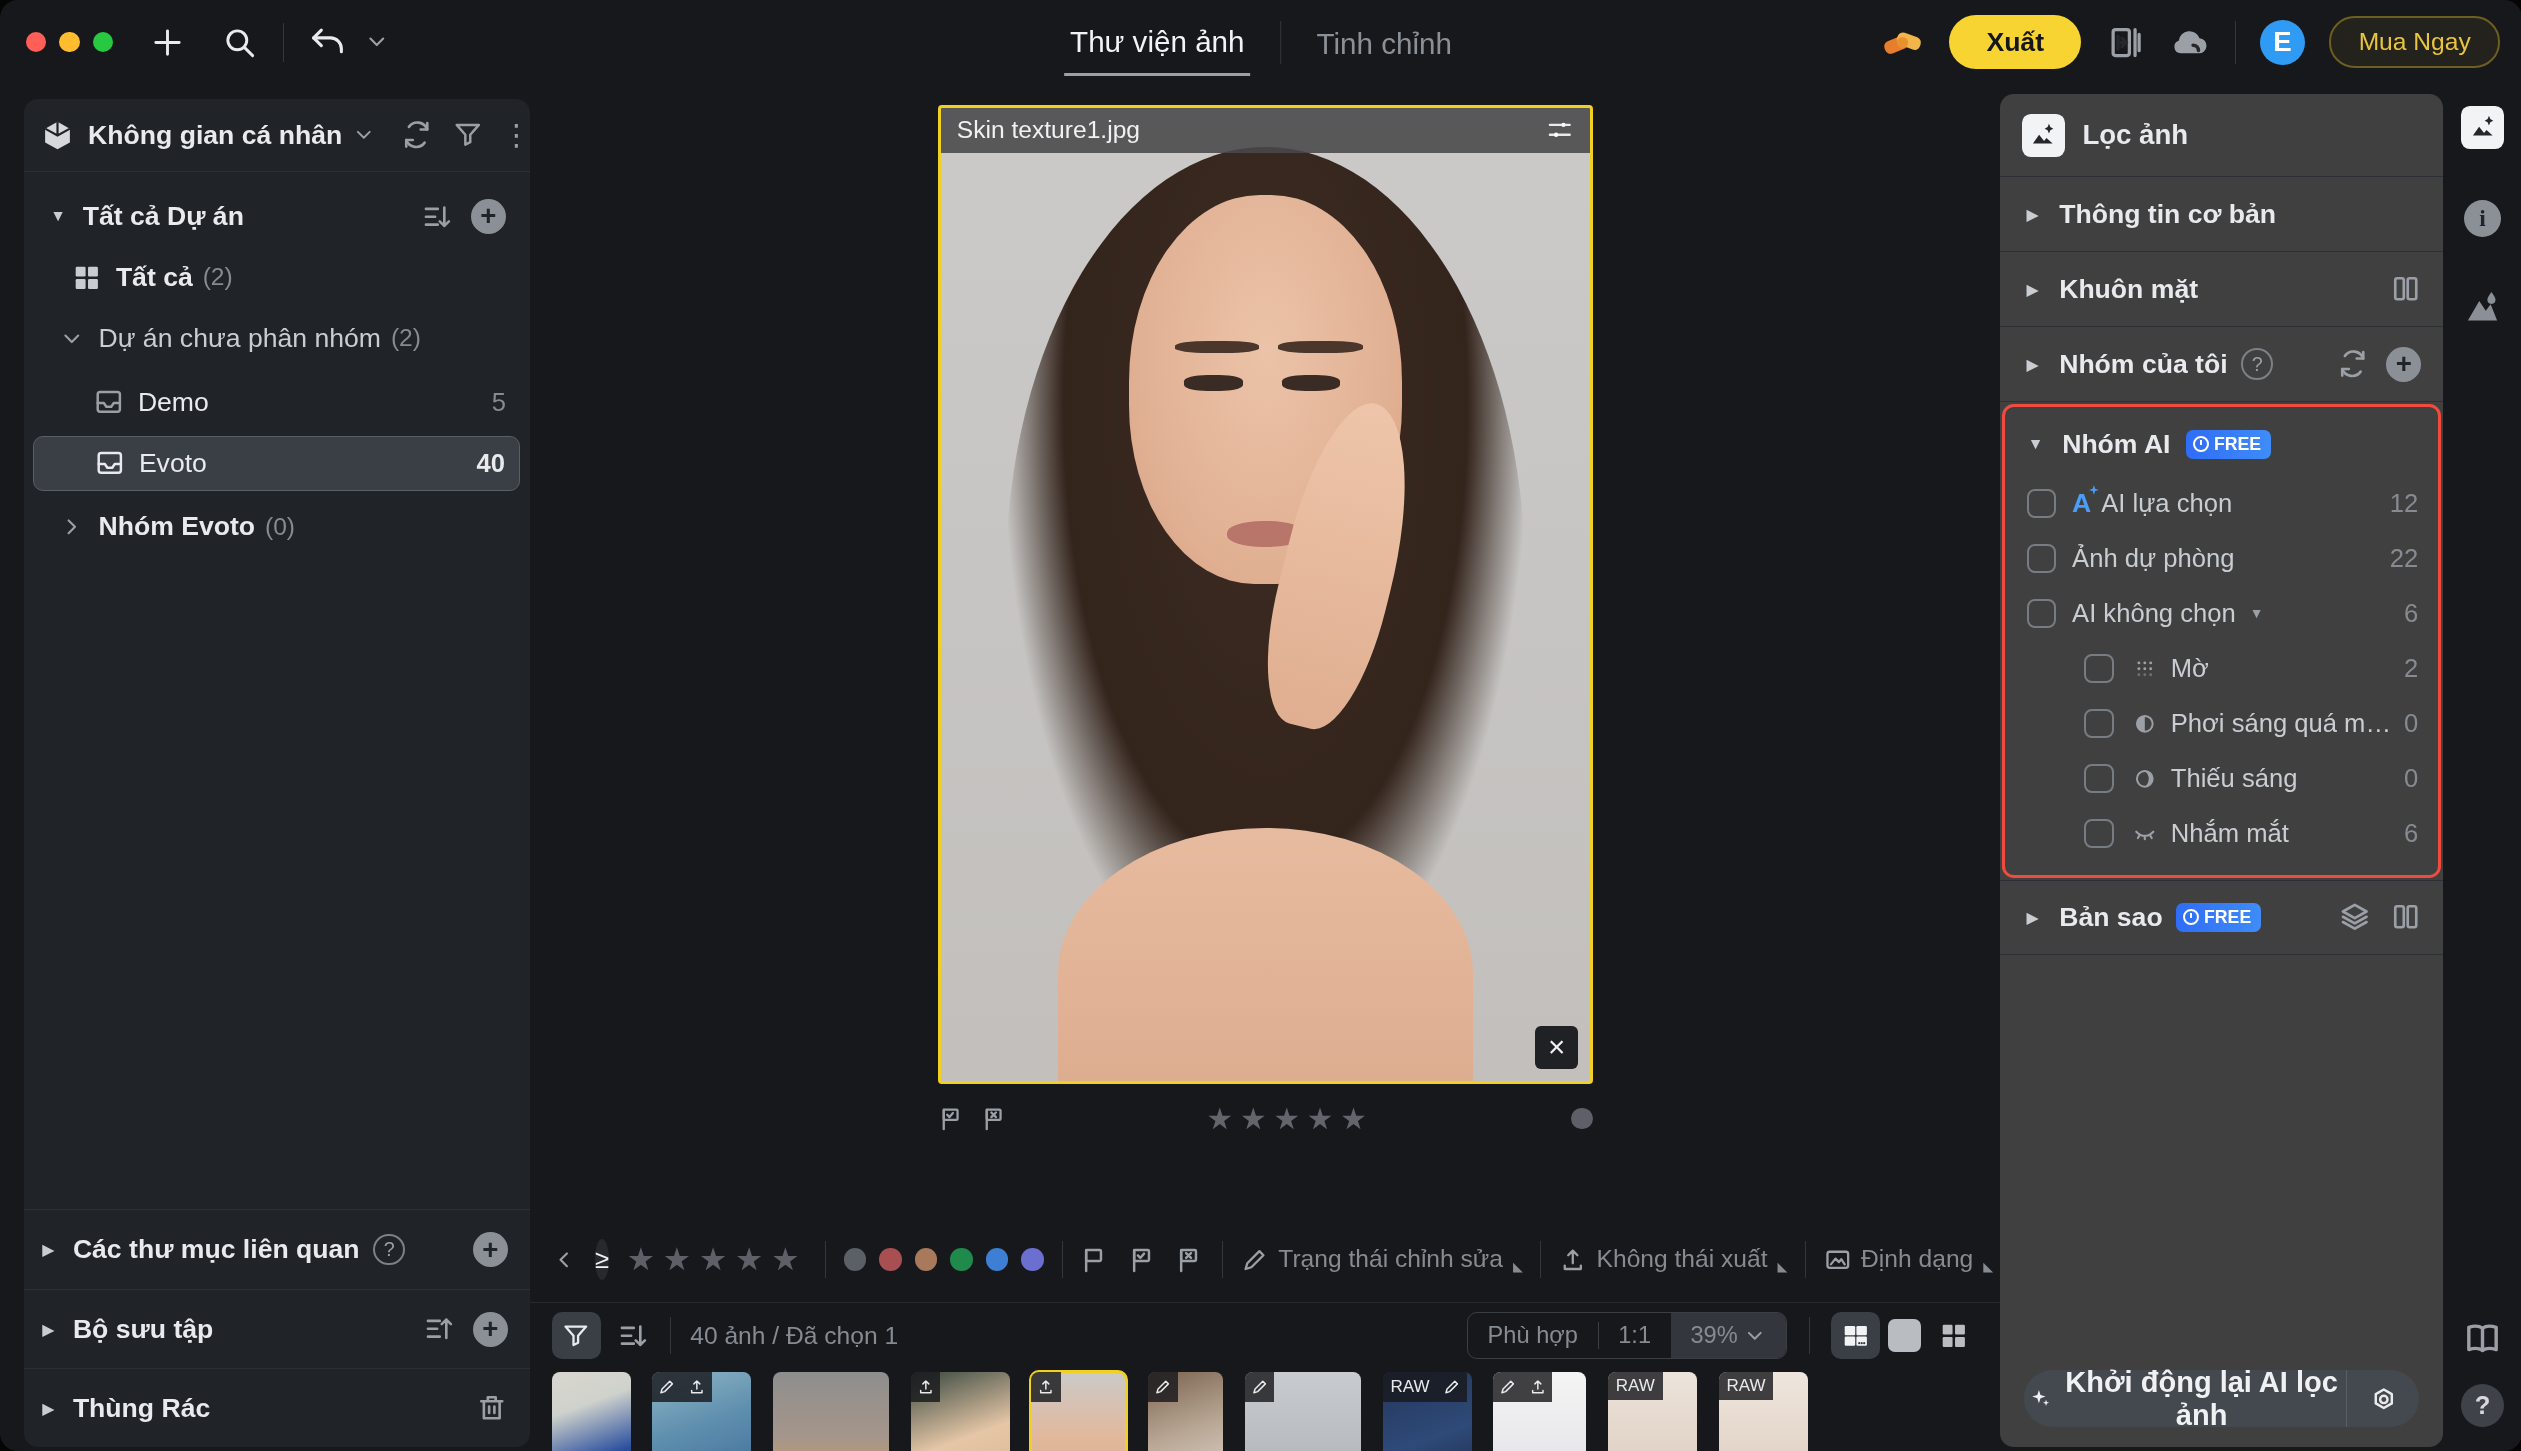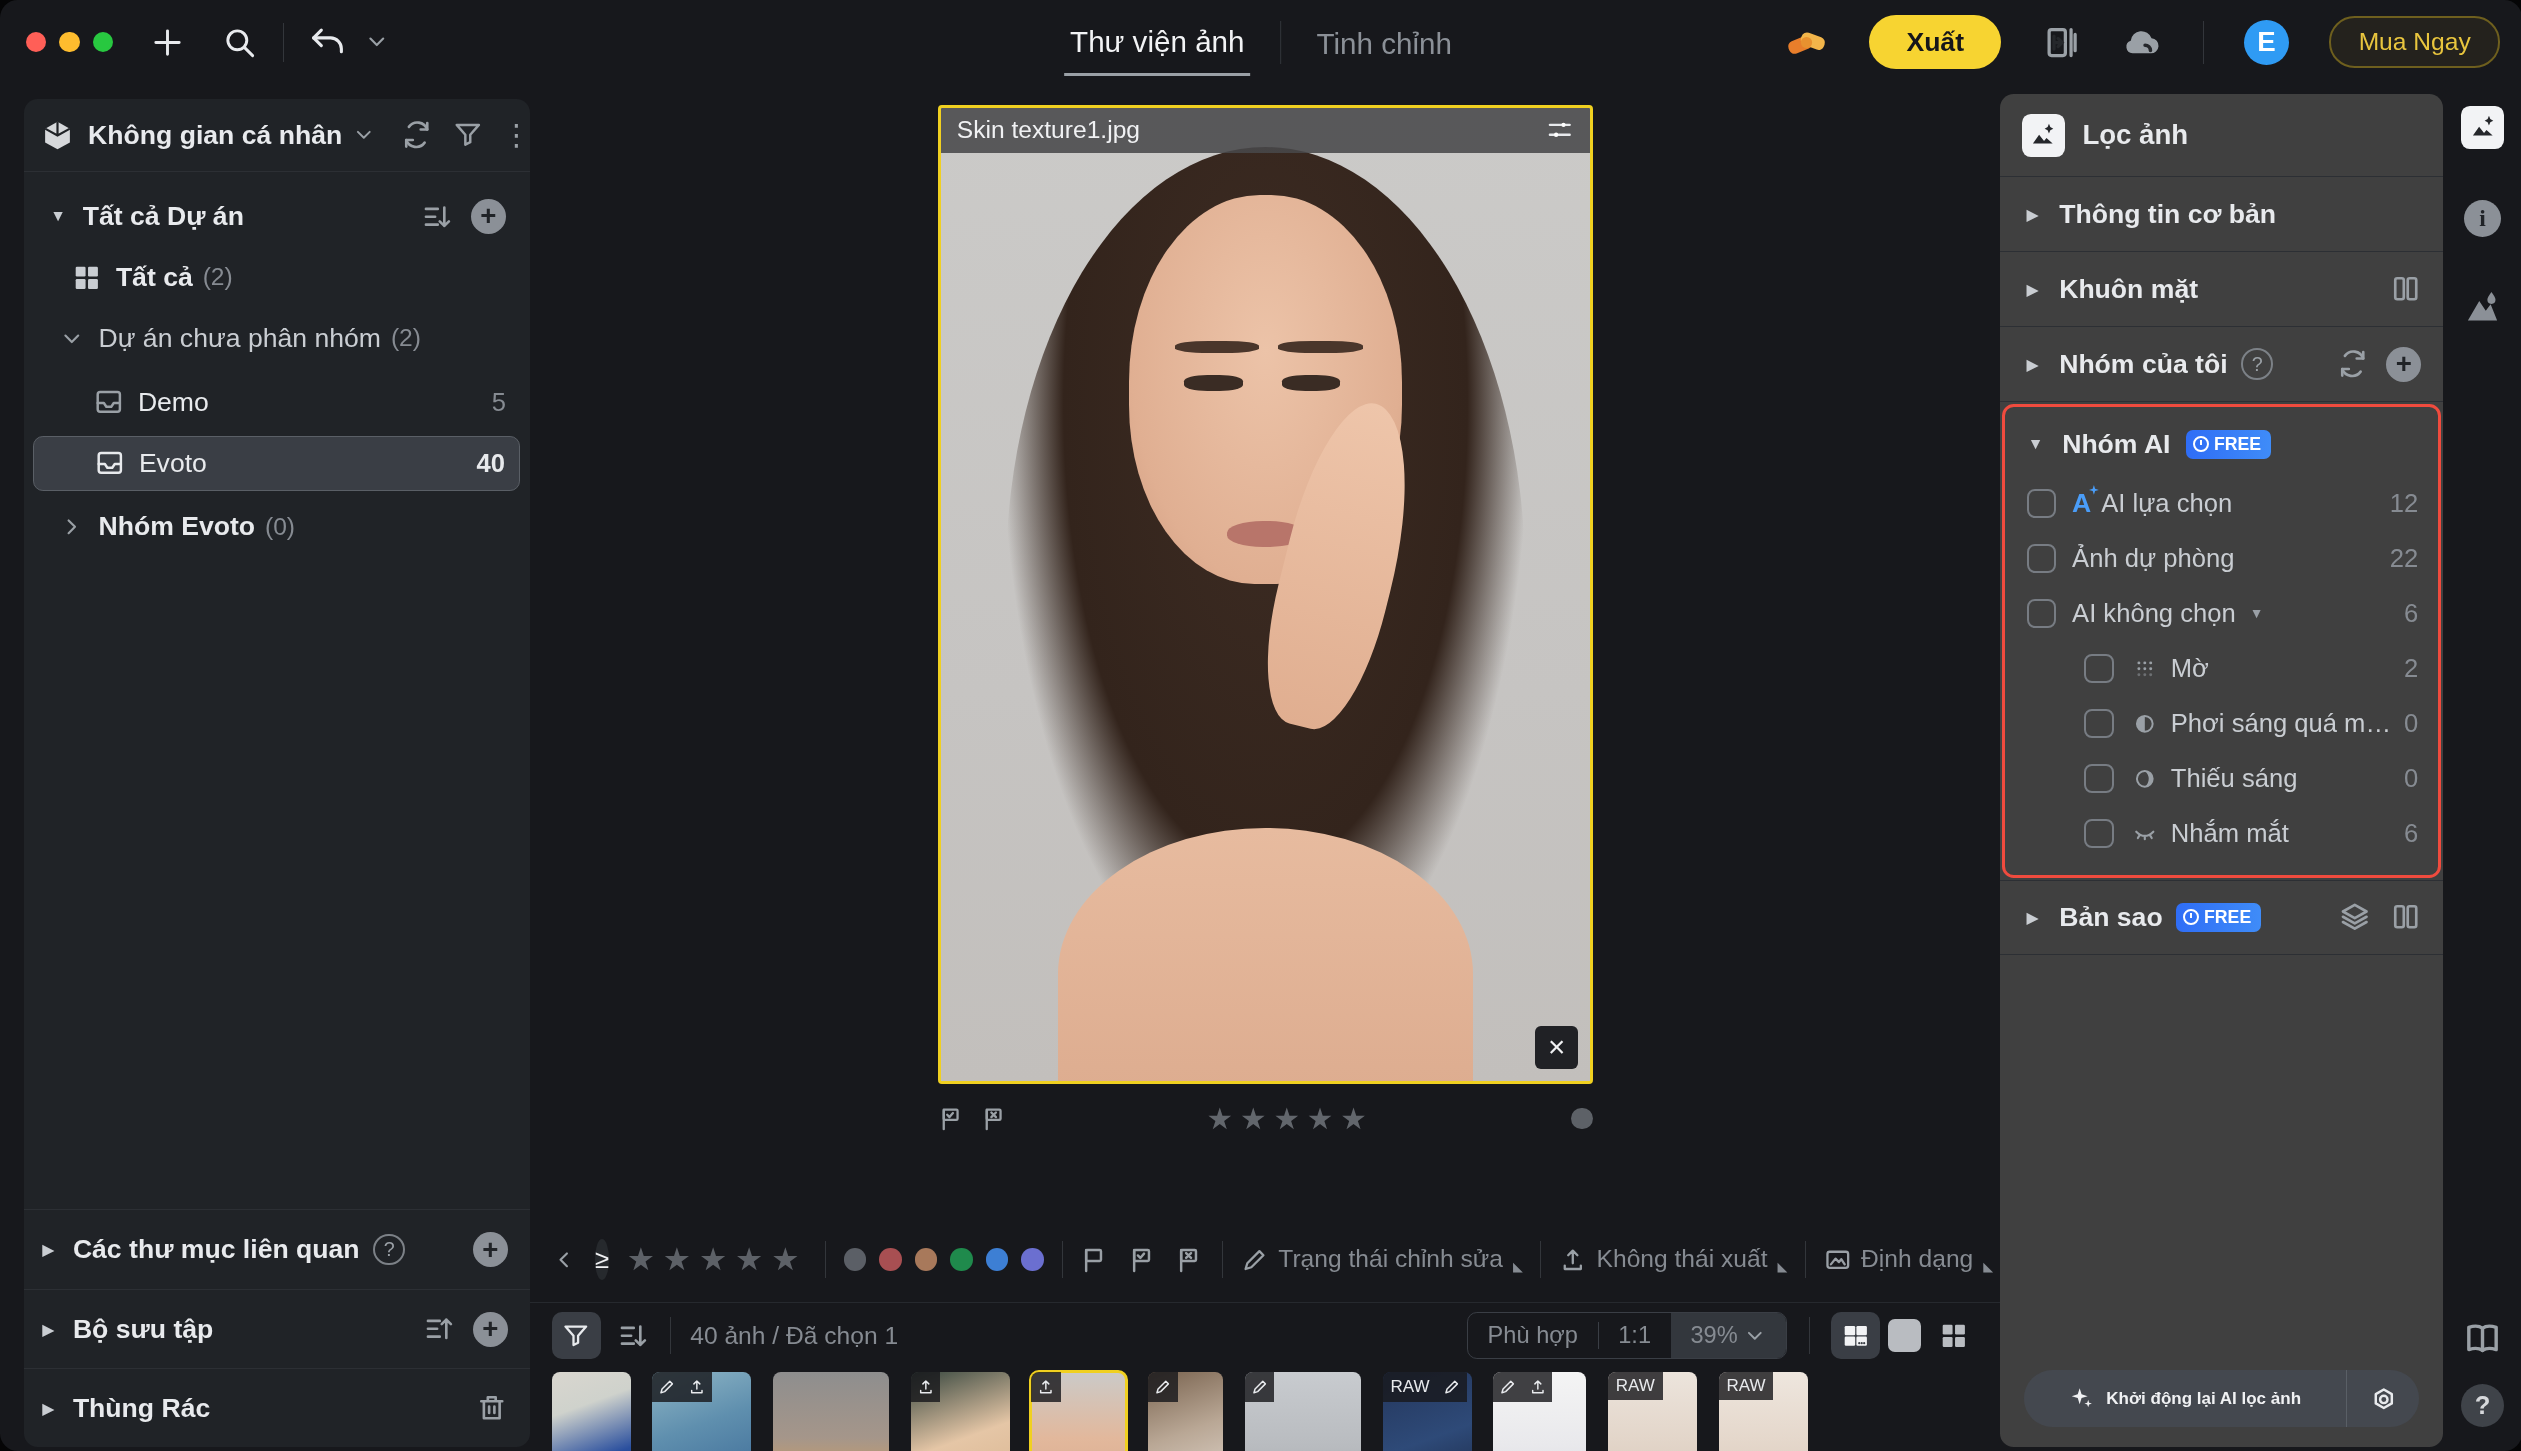--- a/index.html
+++ b/index.html
@@ -17,21 +17,21 @@
   .topbar{position:absolute;left:0;top:0;right:0;height:84px;display:flex;align-items:center;}
   .traffic{display:flex;gap:12.8px;margin-left:25.6px;}
   .tl{width:20.7px;height:20.7px;border-radius:50%;}
   .tl.red{background:#ff5f57}.tl.yel{background:#febc2e}.tl.grn{background:#28c840}
   .tb-ic{margin-left:37px;cursor:pointer;}
   .tb-div{width:1px;height:39px;background:#33363b;margin:0 25.6px;}
   .tabs{position:absolute;left:50%;top:0;height:84px;transform:translateX(-50%);display:flex;align-items:center;gap:29.6px;}
   .tab{font-size:29.6px;color:#8b9097;padding:17.7px 5.9px 13.8px;cursor:pointer;white-space:nowrap;}
   .tab.active{color:#f2f3f5;border-bottom:3px solid #9aa0a6;}
   .tab-sep{width:1px;height:43px;background:#33363b;}
-  .top-right{position:absolute;right:21.7px;top:0;height:84px;display:flex;align-items:center;gap:40px;}
+  .top-right{position:absolute;right:21.7px;top:0;height:84px;display:flex;align-items:center;gap:24px;}
   .btn-xuat{background:#f7d431;color:#15161a;font-weight:bold;font-size:26.6px;border:none;border-radius:27.6px;padding:11.8px 37px;cursor:pointer;}
   .avatar{width:45px;height:45px;border-radius:50%;background:#2f9bf4;color:#fff;display:flex;align-items:center;justify-content:center;font-size:27.6px;font-weight:bold;}
   .btn-buy{background:rgba(247,212,49,0.06);border:2px solid #6e5f1e;color:#e8c53e;font-size:24.6px;border-radius:25.6px;padding:9.9px 27.6px;cursor:pointer;}
   .vdiv{width:1px;height:43px;background:#33363b;}
 
   
   .sidebar{position:absolute;left:23.6px;top:99px;width:506px;height:1348px;background:#202327;border-radius:13.8px;display:flex;flex-direction:column;}
   .sb-head{height:73px;display:flex;align-items:center;padding:0 17.7px;border-bottom:1px solid #2c2f34;}
   .sb-head .name{font-size:26.6px;font-weight:bold;margin:0 9.9px 0 13.8px;white-space:nowrap;}
   .sb-head-div{width:1px;height:35px;background:#383c41;margin:0 15.8px 0 9.9px;}
@@ -124,21 +124,21 @@
   .clock:after{content:"";position:absolute;left:4.9px;top:2px;width:2px;height:4.9px;background:#fff;}
   .ai-item{height:55px;display:flex;align-items:center;padding:0 19.7px 0 21.7px;cursor:pointer;}
   .ai-item.sub{padding-left:79px;}
   .cbx{width:29.6px;height:29.6px;border:2px solid #777c83;border-radius:7.9px;flex:none;}
   .ai-item .lbl{font-size:25.6px;color:#c9cdd2;margin-left:15.8px;white-space:nowrap;display:flex;align-items:center;gap:9.9px;}
   .ai-item .count{margin-left:auto;}
   .ai-ic{display:inline-flex;width:31.5px;justify-content:center;}
   .aA{color:#4a9df8;font-weight:bold;font-size:26.6px;position:relative;}
   .aA svg{position:absolute;right:-8.9px;top:-3.9px;}
   .restart-wrap{position:absolute;left:23.6px;right:23.6px;bottom:19.7px;display:flex;}
-  .restart{flex:1;height:57px;background:#44484f;border:none;border-radius:28.6px 0 0 28.6px;color:#f0f1f3;font-size:17px;font-weight:bold;display:flex;align-items:center;justify-content:center;gap:11.8px;cursor:pointer;}
+  .restart{flex:1;height:57px;background:#44484f;border:none;border-radius:28.6px 0 0 28.6px;color:#f0f1f3;font-size:29px;font-weight:bold;display:flex;align-items:center;justify-content:center;gap:11.8px;cursor:pointer;}
   .gearseg{width:73px;height:57px;background:#44484f;border:none;border-left:1px solid #5a5f66;border-radius:0 28.6px 28.6px 0;display:flex;align-items:center;justify-content:center;cursor:pointer;}
 
   
   .rail{position:absolute;left:2443px;top:84px;width:79px;bottom:0;display:flex;flex-direction:column;align-items:center;}
   .rail .tile{margin-top:21.7px;}
   .rail-ic{margin-top:51px;cursor:pointer;}
   .rail-bottom{margin-top:auto;display:flex;flex-direction:column;align-items:center;gap:25.6px;margin-bottom:23.6px;}
   .help-c{width:43px;height:43px;border-radius:50%;background:#3f4349;color:#d6d8db;font-size:25.6px;font-weight:bold;display:flex;align-items:center;justify-content:center;cursor:pointer;}
   .info-c{width:37px;height:37px;border-radius:50%;background:#8b9097;color:#202327;font-size:23.6px;font-weight:bold;display:flex;align-items:center;justify-content:center;cursor:pointer;font-family:"Liberation Serif","DejaVu Serif",serif;}
 </style>

